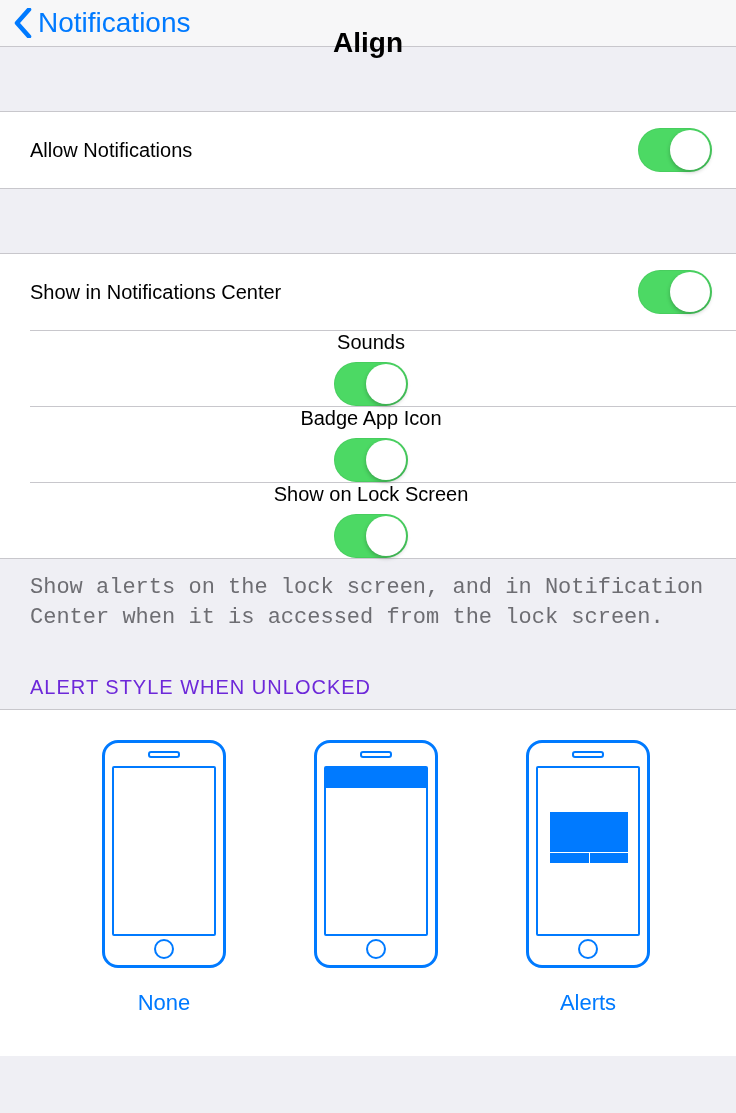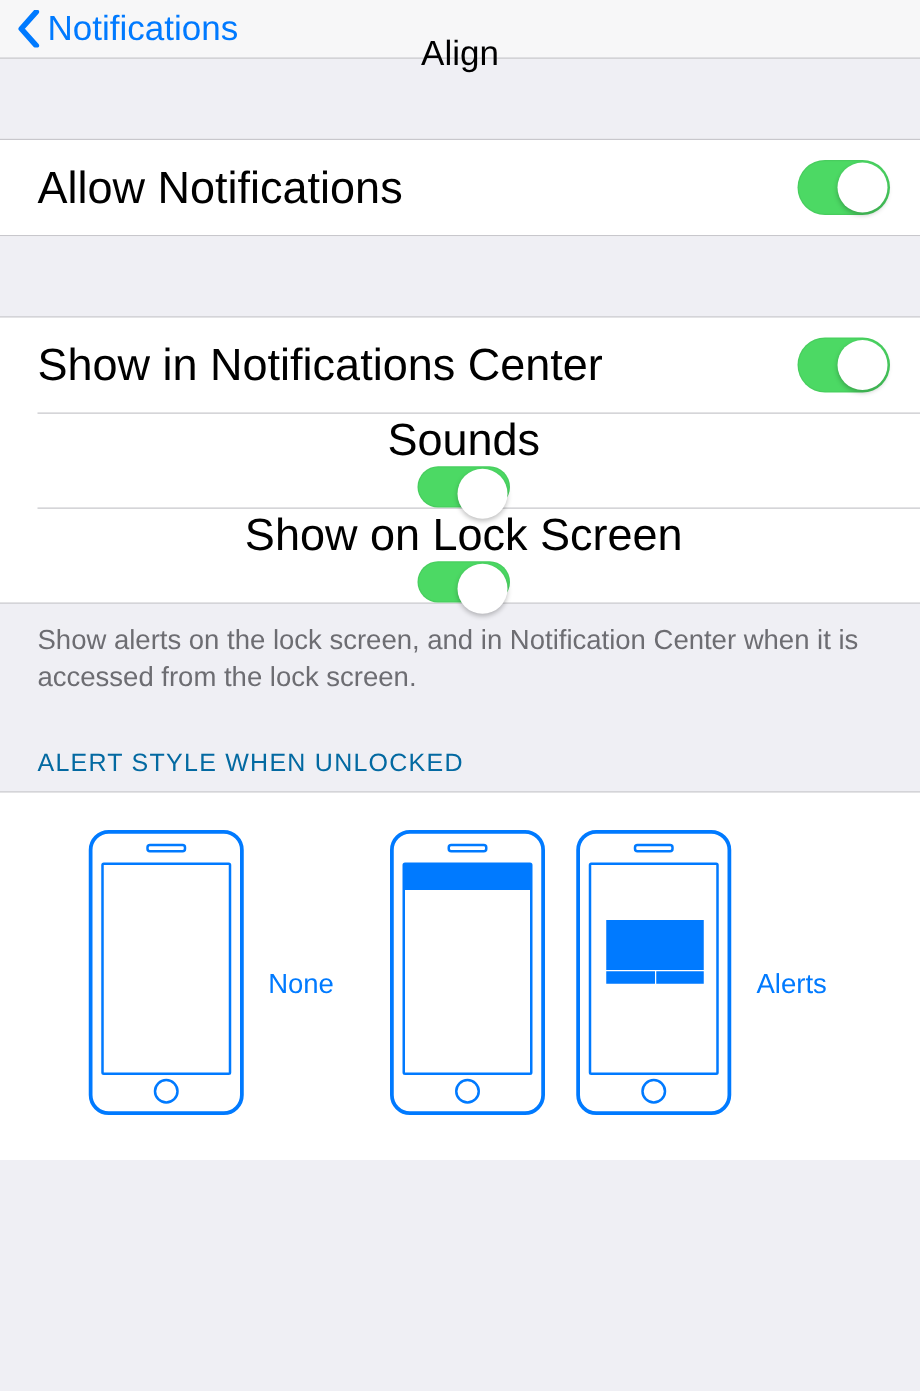--- a/index.html
+++ b/index.html
@@ -26,39 +26,39 @@
     font-size: 28px;
     padding-left: 14px;
     cursor: pointer;
   }
   .back-btn svg { width: 18px; height: 30px; margin-right: 6px; }
   .header-title {
     position: absolute;
     left: 50%;
     transform: translateX(-50%);
     font-size: 28px;
-    font-weight: 400;
+    font-weight: 700;
     margin-top: 39px;
   }
   .section-gap {
     height: 64px;
     background: #efeff4;
   }
   .cell-group {
     background: #fff;
     border-top: 1px solid #c8c7cc;
     border-bottom: 1px solid #c8c7cc;
   }
   .cell {
     display: flex;
     align-items: center;
     justify-content: space-between;
     padding: 0 24px 0 30px;
     height: 76px;
-    font-size: 36px;
+    font-size: 20px;
     color: #000;
   }
   .cell + .cell {
     border-top: 1px solid #c8c7cc;
     margin-left: 30px;
     padding-left: 0;
     flex-direction: column;
   }
   .toggle {
     width: 74px;
@@ -77,37 +77,39 @@
     background: #fff;
     top: 2px;
     right: 2px;
     box-shadow: 0 2px 4px rgba(0,0,0,0.25);
   }
   .footer-text {
     padding: 14px 30px 0 30px;
     color: #6d6d72;
     font-size: 22px;
     line-height: 1.35;
+    font-family: Liberation Mono, monospace;
   }
   .section-header {
     padding: 44px 30px 10px 30px;
-    color: #0369a1;
+    color: #6d28d9;
     font-size: 20px;
     letter-spacing: 1px;
     text-transform: uppercase;
   }
   .alert-style-group {
     background: #fff;
     border-top: 1px solid #c8c7cc;
     display: flex;
     justify-content: space-around;
     padding: 30px 50px 36px 50px;
   }
   .style-option {
     display: flex;
+    flex-direction: column;
     align-items: center;
     cursor: pointer;
     margin-left: 16px;
   }
   .phone-outline {
     width: 124px;
     height: 228px;
     border: 3px solid #007aff;
     border-radius: 16px;
     position: relative;
@@ -203,20 +205,24 @@
 
 <div class="section-gap"></div>
 
 <div class="cell-group">
   <div class="cell">
     <span>Show in Notifications Center</span>
     <div class="toggle"></div>
   </div>
   <div class="cell">
     <span>Sounds</span>
+    <div class="toggle"></div>
+  </div>
+  <div class="cell">
+    <span>Badge App Icon</span>
     <div class="toggle"></div>
   </div>
   <div class="cell">
     <span>Show on Lock Screen</span>
     <div class="toggle"></div>
   </div>
 </div>
 
 <div class="footer-text">Show alerts on the lock screen, and in Notification Center when it is accessed from the lock screen.</div>
 

